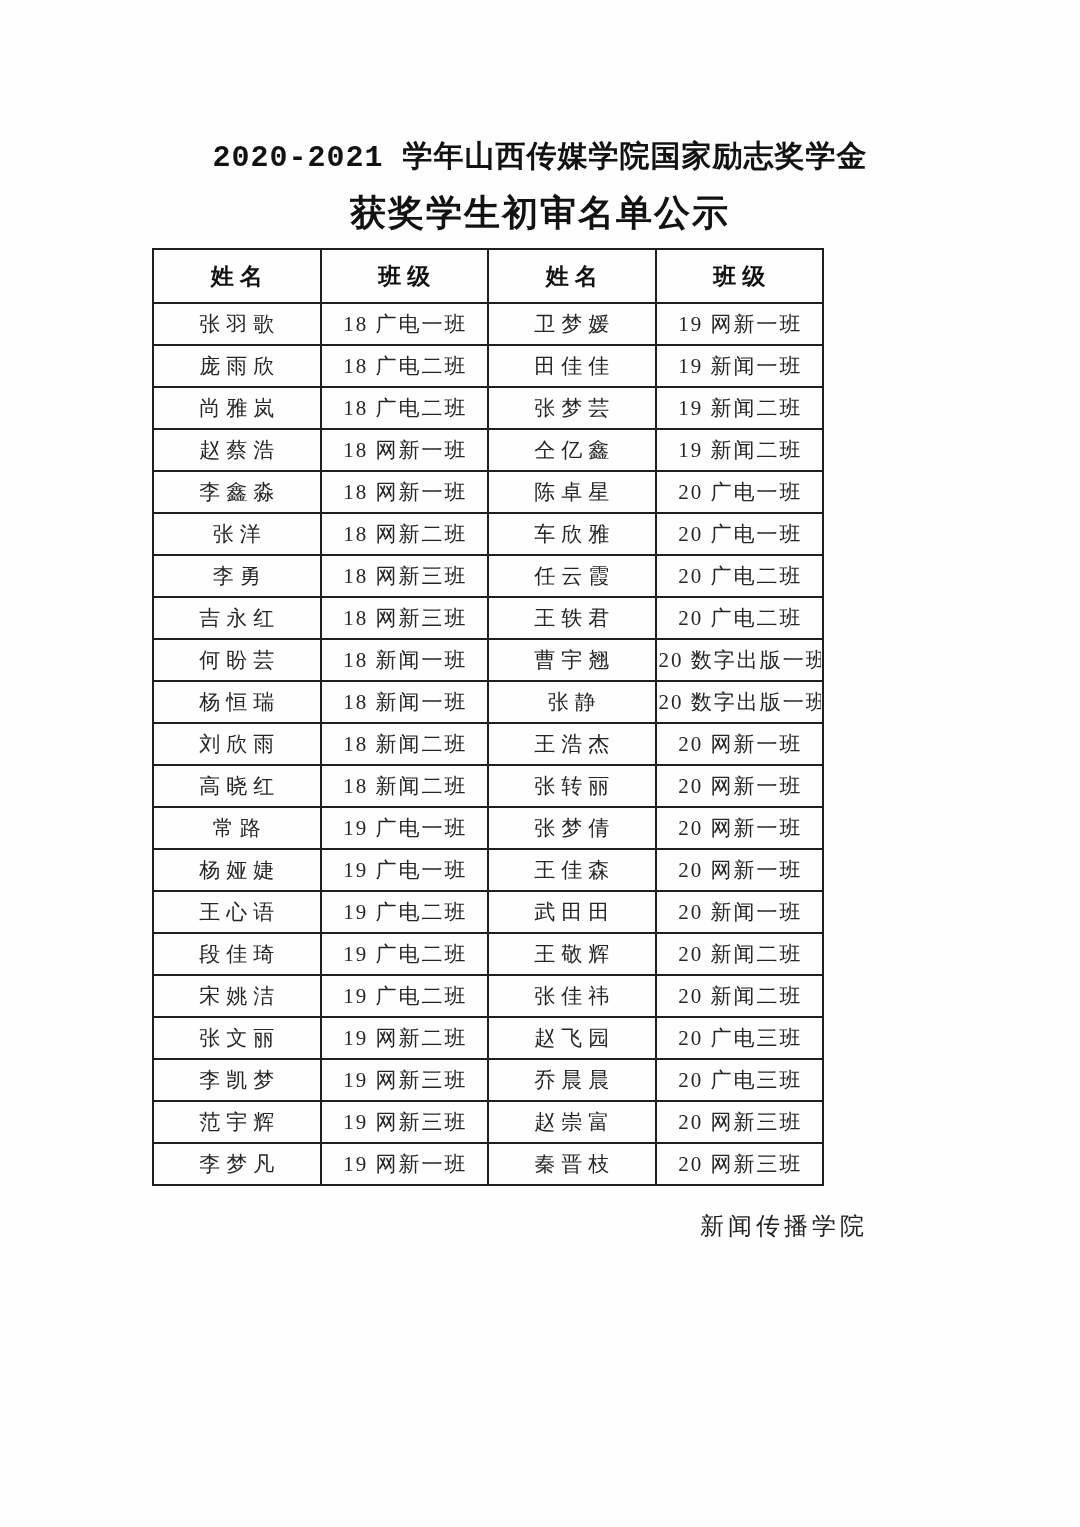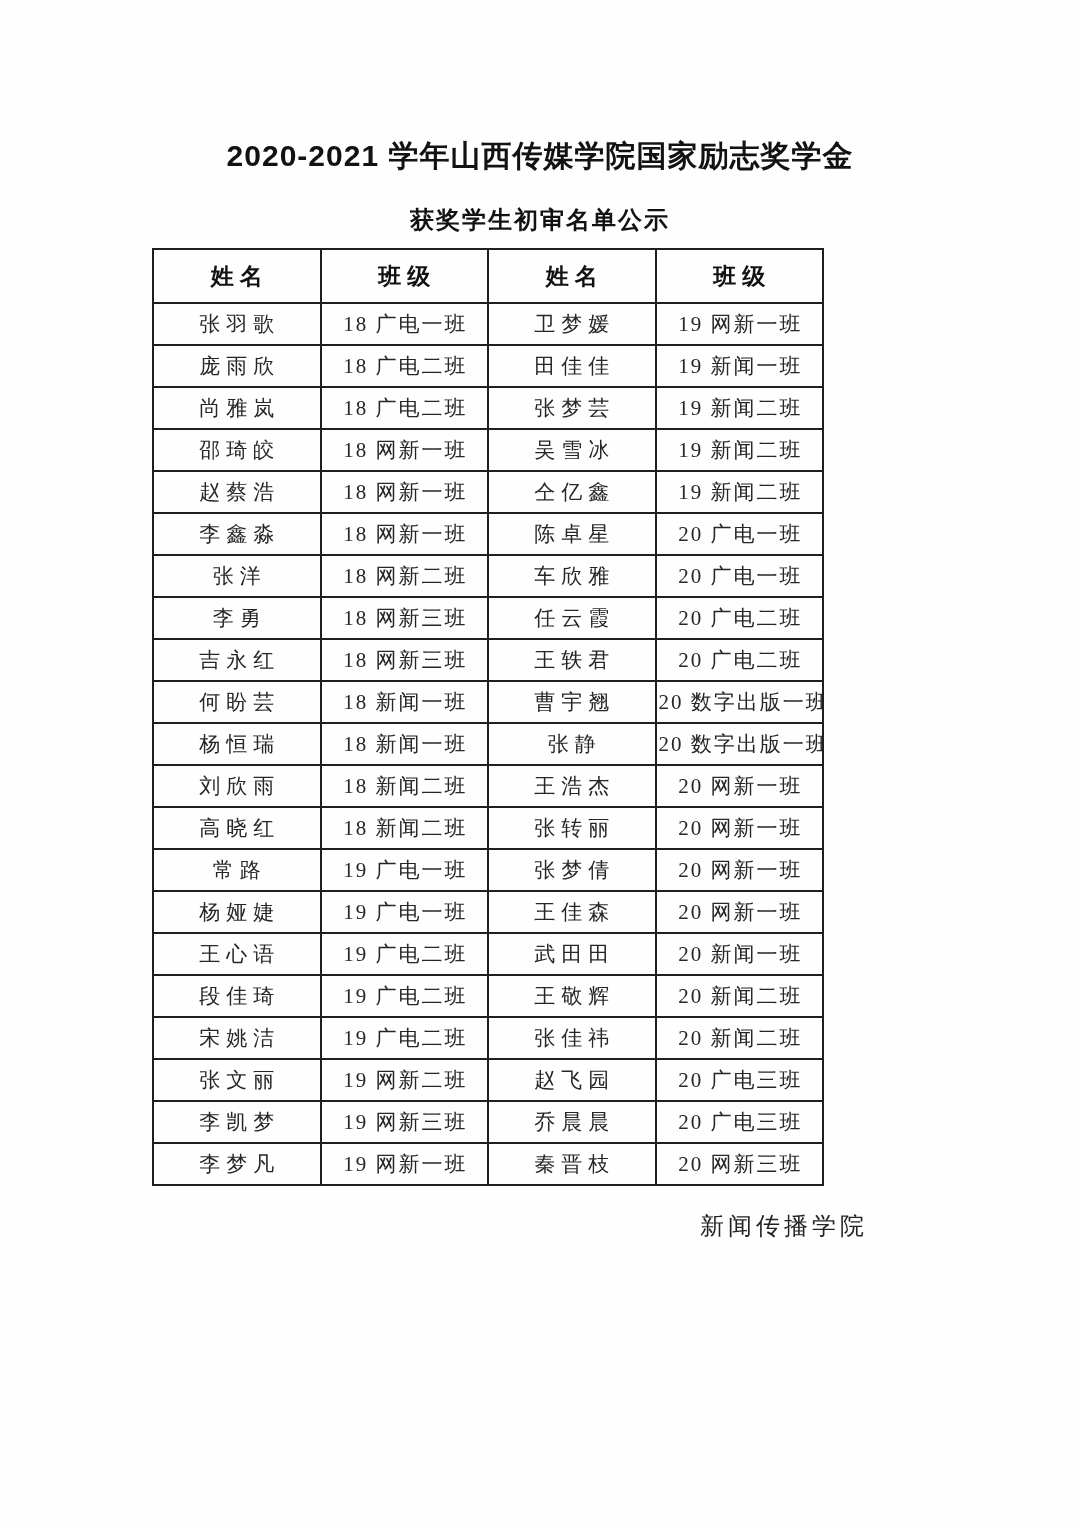--- a/index.html
+++ b/index.html
@@ -22,24 +22,25 @@
     width: 100%;
     text-align: center;
     font-family: "Liberation Sans", "DejaVu Sans", sans-serif;
     font-weight: bold;
     color: #121212;
   }
   .title-line1 {
     top: 136px;
     font-size: 30px;
     letter-spacing: 1px;
+    font-family: Liberation Mono, monospace;
   }
   .title-line2 {
-    top: 204px;
-    font-size: 24px;
+    top: 189px;
+    font-size: 36px;
     letter-spacing: 2px;
     text-align: center;
   }
   .roster-table {
     position: absolute;
     left: 152px;
     top: 248px;
     width: 672px;
     border-collapse: collapse;
     table-layout: fixed;
@@ -70,20 +71,21 @@
     color: #262626;
   }
   .name-cell {
     letter-spacing: 6px;
     text-indent: 6px;
     margin-left: 24px;
   }
   .class-cell {
     letter-spacing: 2px;
     text-indent: 2px;
+    border-radius: 12px;
   }
   .footer-line {
     position: absolute;
     left: 0;
     text-align: right;
     font-size: 24px;
     color: #222222;
   }
   .footer-dept {
     top: 1210px;
@@ -133,26 +135,20 @@
           <td class="name-cell">田佳佳</td>
           <td class="class-cell">19 新闻一班</td>
         </tr>
         <tr>
           <td class="name-cell">尚雅岚</td>
           <td class="class-cell">18 广电二班</td>
           <td class="name-cell">张梦芸</td>
           <td class="class-cell">19 新闻二班</td>
         </tr>
         <tr>
-          <td class="name-cell">邵琦皎</td>
-          <td class="class-cell">18 网新一班</td>
-          <td class="name-cell">吴雪冰</td>
-          <td class="class-cell">19 新闻二班</td>
-        </tr>
-        <tr>
           <td class="name-cell">赵蔡浩</td>
           <td class="class-cell">18 网新一班</td>
           <td class="name-cell">仝亿鑫</td>
           <td class="class-cell">19 新闻二班</td>
         </tr>
         <tr>
           <td class="name-cell">李鑫淼</td>
           <td class="class-cell">18 网新一班</td>
           <td class="name-cell">陈卓星</td>
           <td class="class-cell">20 广电一班</td>
@@ -235,20 +231,26 @@
           <td class="name-cell">赵飞园</td>
           <td class="class-cell">20 广电三班</td>
         </tr>
         <tr>
           <td class="name-cell">李凯梦</td>
           <td class="class-cell">19 网新三班</td>
           <td class="name-cell">乔晨晨</td>
           <td class="class-cell">20 广电三班</td>
         </tr>
         <tr>
+          <td class="name-cell">范宇辉</td>
+          <td class="class-cell">19 网新三班</td>
+          <td class="name-cell">赵崇富</td>
+          <td class="class-cell">20 网新三班</td>
+        </tr>
+        <tr>
           <td class="name-cell">李梦凡</td>
           <td class="class-cell">19 网新一班</td>
           <td class="name-cell">秦晋枝</td>
           <td class="class-cell">20 网新三班</td>
         </tr>
       </tbody>
   </table>
 
   <div class="footer-line footer-dept">新闻传播学院</div>
 

